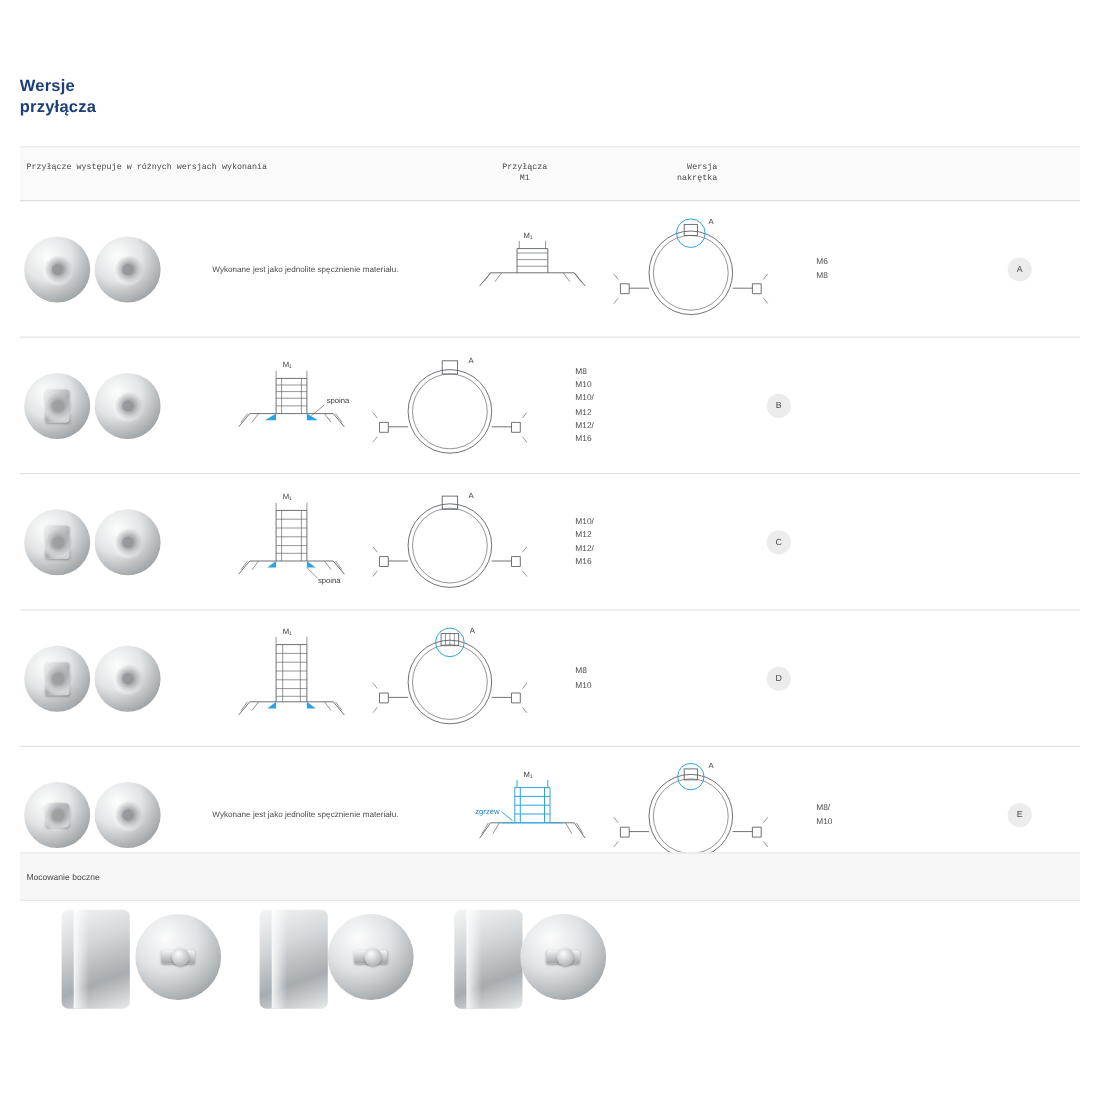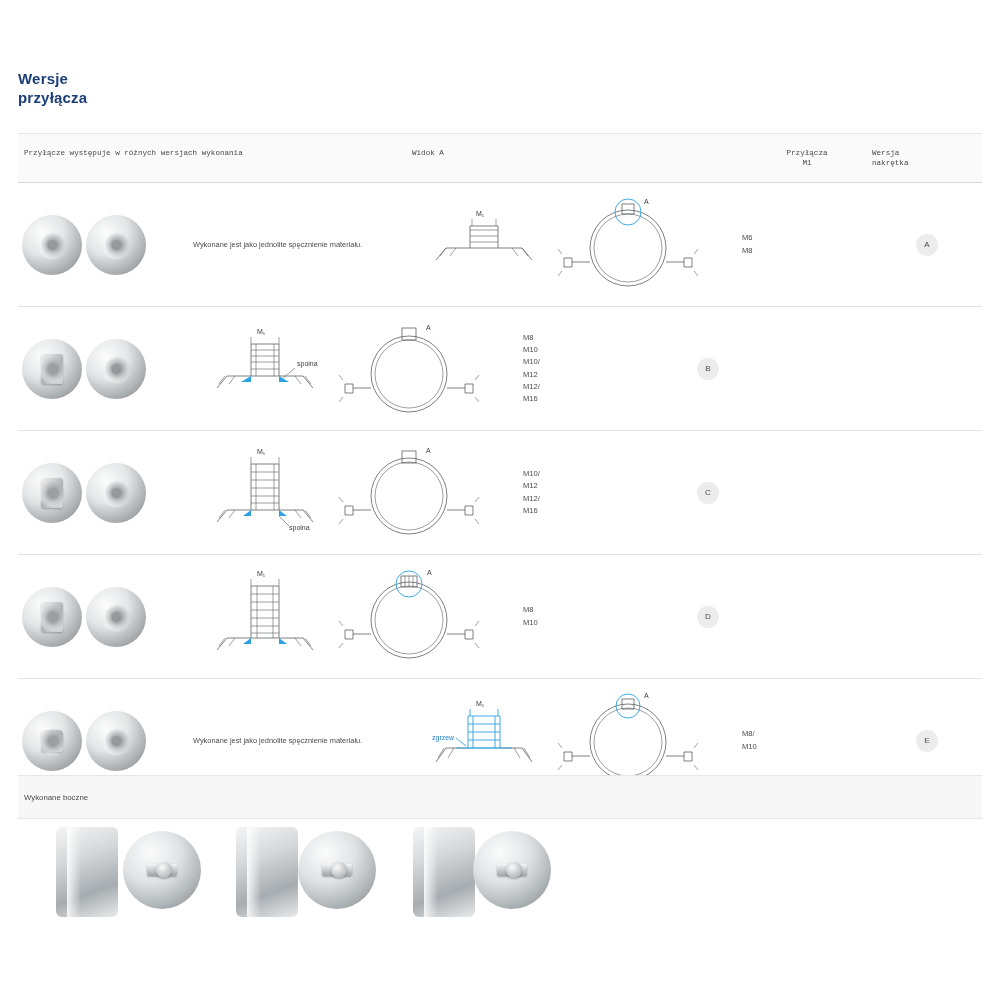--- a/index.html
+++ b/index.html
@@ -24,21 +24,21 @@
   .hdr{
     display:flex;align-items:flex-start;
     height:48px;border-bottom:1px solid #d9d9d9;border-top:1px solid #e6e6e6;
     background:#fafafa;
     font-family:Liberation Mono, monospace;
   }
   .hdr .cell{font-size:7.6px;color:#4a4a4a;padding-top:14px;line-height:1.35;}
   .c-desc{width:394px;padding-left:6px;box-sizing:border-box;}
   .c-view{width:330px;box-sizing:border-box;}
   .c-m1{width:130px;text-align:center;box-sizing:border-box;}
-  .c-ver{width:110px;text-align:left;box-sizing:border-box;}
+  .c-ver{width:110px;text-align:right;box-sizing:border-box;}
 
   .row{display:flex;align-items:center;border-bottom:1px solid #e2e2e2;min-height:123px;}
   .row .photos{width:175px;display:flex;align-items:center;gap:4px;padding-left:4px;box-sizing:border-box;}
   .row .desc{width:219px;font-size:7.4px;line-height:1.55;color:#4b4b4b;padding-right:12px;box-sizing:border-box;}
   .row .view{width:330px;display:flex;align-items:center;justify-content:flex-start;box-sizing:border-box;}
   .row .m1{width:130px;text-align:left;font-size:7.6px;line-height:1.62;color:#4b4b4b;box-sizing:border-box;}
   .row .ver{width:110px;display:flex;justify-content:center;align-items:center;box-sizing:border-box;}
 
   .badge{
     width:22px;height:22px;border-radius:50%;
@@ -123,21 +123,20 @@
 
   <div class="title">
     <div>Wersje</div>
     <div>przyłącza</div>
   </div>
 
   <div class="tbl">
 
     <div class="hdr">
       <div class="cell c-desc">Przyłącze występuje w różnych wersjach wykonania</div>
-      <div class="cell c-view">Widok A</div>
       <div class="cell c-m1">
         <div>Przyłącza</div>
         <div>M1</div>
       </div>
       <div class="cell c-ver">
         <div>Wersja</div>
         <div>nakrętka</div>
       </div>
     </div>
 
@@ -352,21 +351,21 @@
         <div>M10</div>
       </div>
       <div class="ver">
         <div class="badge">E</div>
       </div>
     </div>
 
   </div>
 
   <div class="sect">
-    <span>Wykonane boczne</span>
+    <span>Mocowanie boczne</span>
   </div>
 
   <div class="gallery">
     <div class="gitem" style="left:38px;top:4px;">
       <div class="photo-tall"></div>
     </div>
     <div class="gitem" style="left:105px;top:8px;">
       <div class="ph2">
           <div class="bolt"></div>
           <div class="head"></div>

